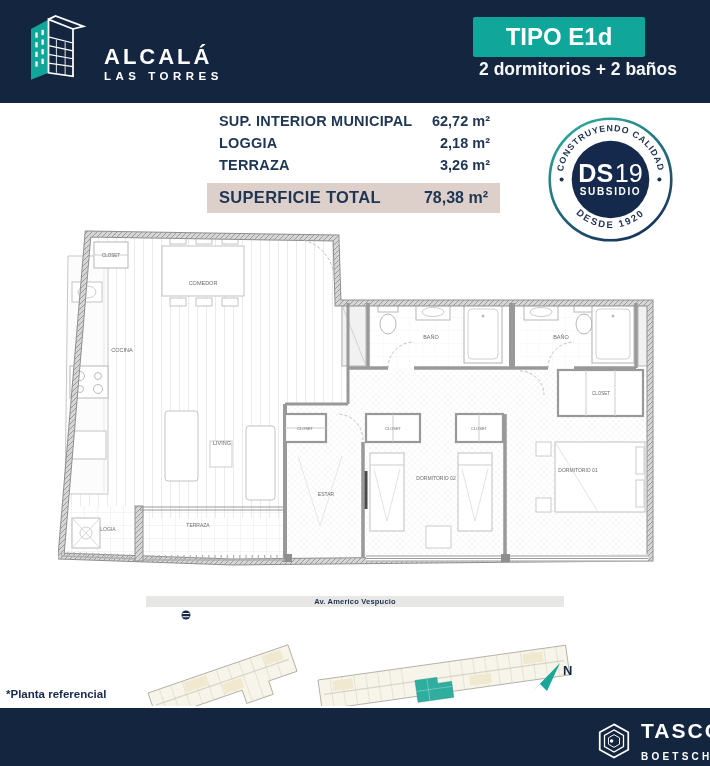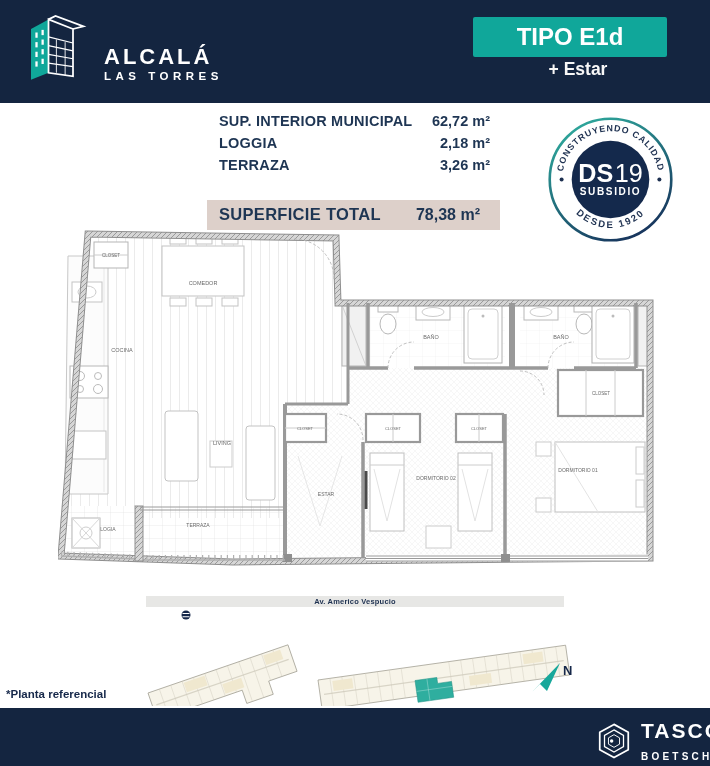--- a/index.html
+++ b/index.html
@@ -5,32 +5,32 @@
   html,body{margin:0;padding:0;background:#ffffff;}
   .page{position:relative;width:710px;height:766px;background:#fff;overflow:hidden;
         font-family:"Liberation Sans", sans-serif;-webkit-font-smoothing:antialiased;}
 
   
   .topbar{position:absolute;left:0;top:0;width:710px;height:103px;background:#142540;}
   .brand-icon{position:absolute;left:24px;top:13px;width:70px;height:74px;}
   .brand-text{position:absolute;left:104px;top:44px;color:#fff;}
   .brand-name{font-size:22px;font-weight:800;letter-spacing:3px;}
   .brand-sub{font-size:11.5px;font-weight:700;letter-spacing:4.5px;margin-top:0;}
-  .type-badge{position:absolute;left:473px;top:17px;width:194px;height:40px;background:#10A79A;
+  .type-badge{position:absolute;left:473px;top:17px;width:172px;height:40px;background:#10A79A;
         color:#fff;font-size:24px;font-weight:800;text-align:center;line-height:40px;border-radius:2px;}
   .type-desc{position:absolute;left:452px;top:60px;width:252px;text-align:center;color:#f7f7f7;
         font-size:17.5px;font-weight:600;line-height:19px;}
 
   
   .surfaces{position:absolute;left:207px;top:110px;width:293px;color:#1E3553;}
   .srow{display:flex;justify-content:space-between;align-items:flex-start;padding:3px 10px 3px 12px;}
   .srow .lbl{font-size:14.5px;font-weight:700;letter-spacing:0.2px;}
   .srow .val{font-size:14.5px;font-weight:600;}
-  .total{display:flex;justify-content:space-between;align-items:baseline;margin-top:24px;
-        background:#DDD0CA;padding:5px 20px 6px 12px;}
+  .total{display:flex;justify-content:space-between;align-items:baseline;margin-top:7px;
+        background:#DDD0CA;padding:5px 12px 6px 12px;}
   .total .lbl{font-size:16.5px;font-weight:800;letter-spacing:0.3px;}
   .total .val{font-size:16px;font-weight:700;}
 
   
   .seal{position:absolute;left:547px;top:116px;width:127px;height:127px;}
 
   
   .plan{position:absolute;left:58px;top:226px;width:600px;height:368px;}
   .plan text{font-family:"Liberation Sans", sans-serif;fill:#6a6a6a;}
 
@@ -69,21 +69,21 @@
       <path d="M28,5 L36,1 L68,13 L56,16" fill="none" stroke="#fff" stroke-width="2"></path>
       <path d="M28,25 L56,32 M28,35 L56,41 M28,45 L56,50 M28,55 L56,59" stroke="#fff" stroke-width="1.2"></path>
       <path d="M37,28 V66 M47,31 V69" stroke="#fff" stroke-width="1"></path>
     </svg>
     <div class="brand-text">
       <div class="brand-name">ALCALÁ</div>
       <div class="brand-sub">LAS TORRES</div>
     </div>
     <div class="type-badge">TIPO E1d</div>
     <div class="type-desc">
-      <div>+ Estar</div>
+      <div>2 dormitorios + 2 baños</div>
     </div>
   </header>
 
   <section class="surfaces">
     <div class="srow">
       <span class="lbl">SUP. INTERIOR MUNICIPAL</span>
       <span class="val">62,72 m²</span>
     </div>
     <div class="srow">
       <span class="lbl">LOGGIA</span>

